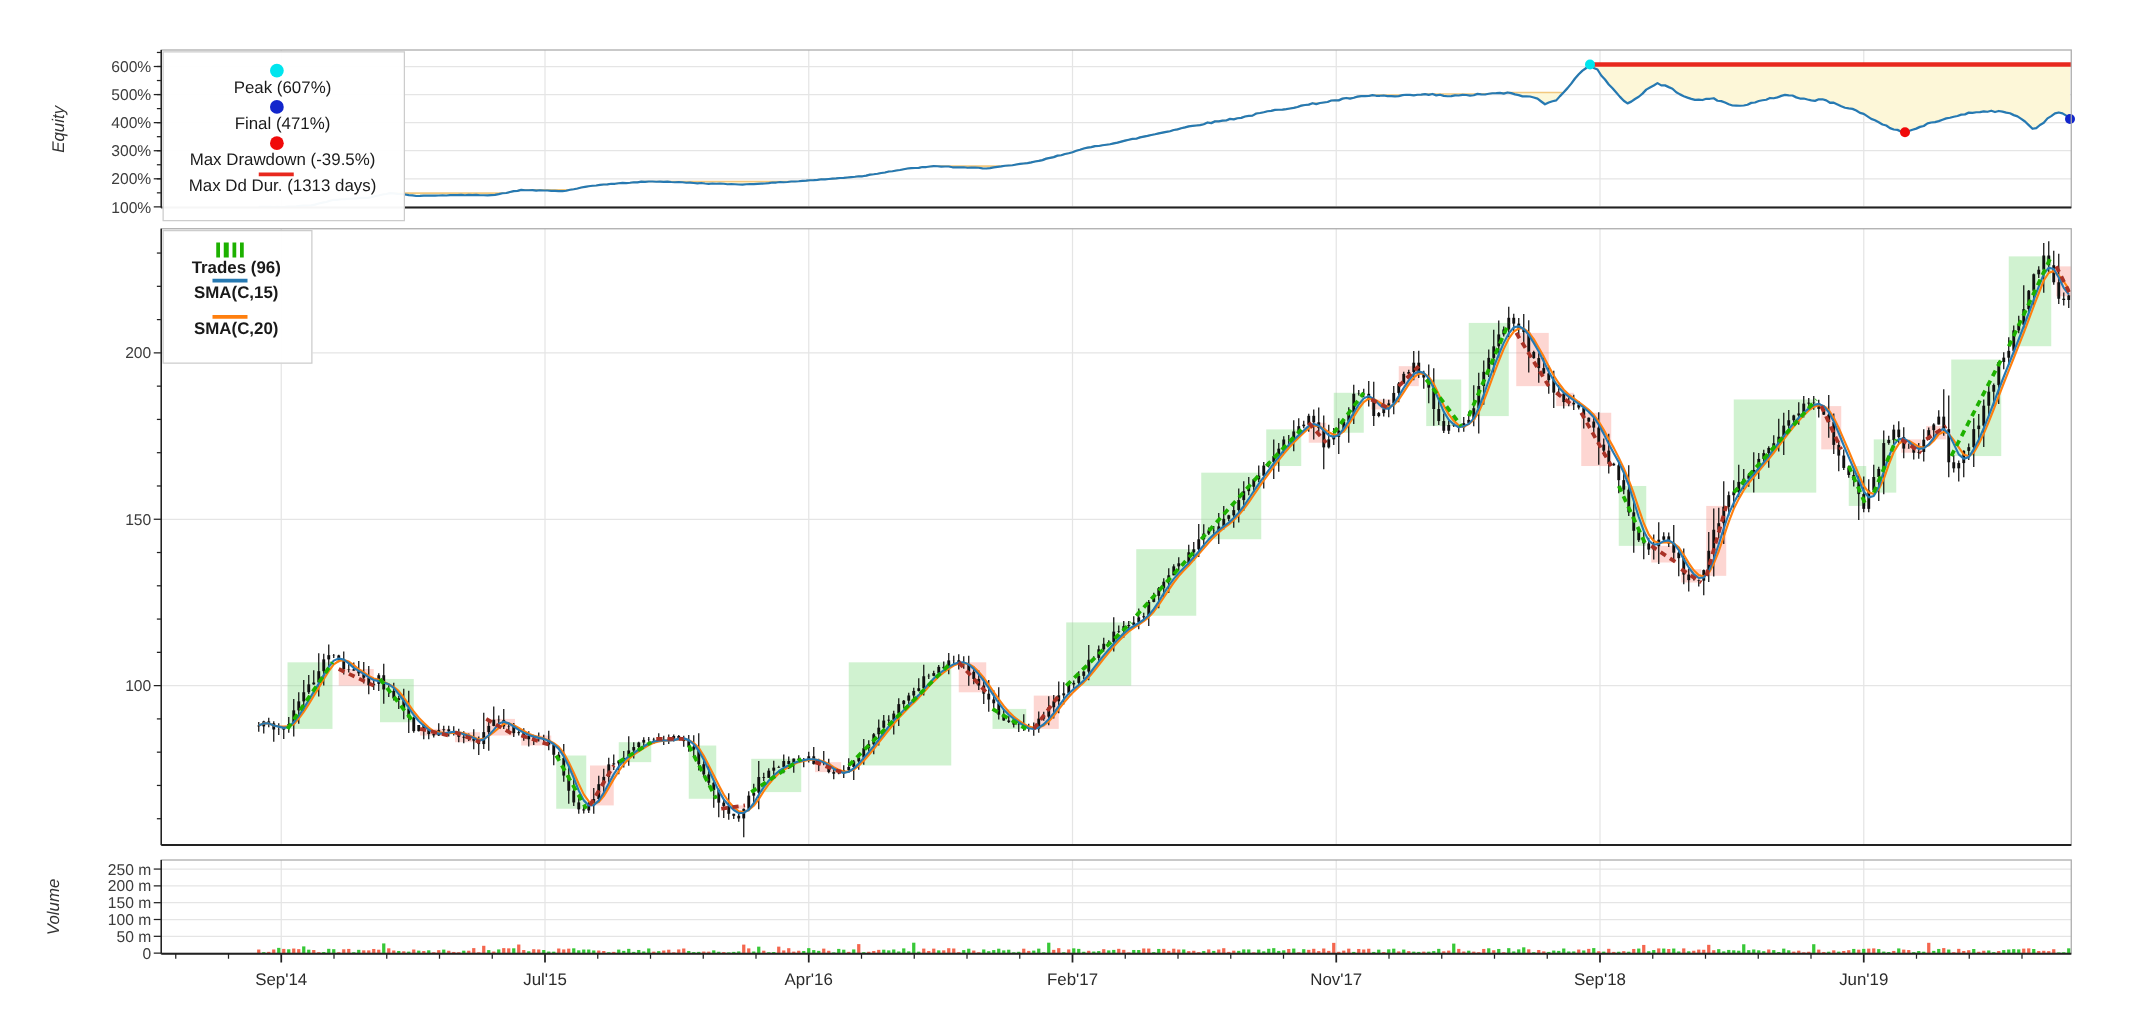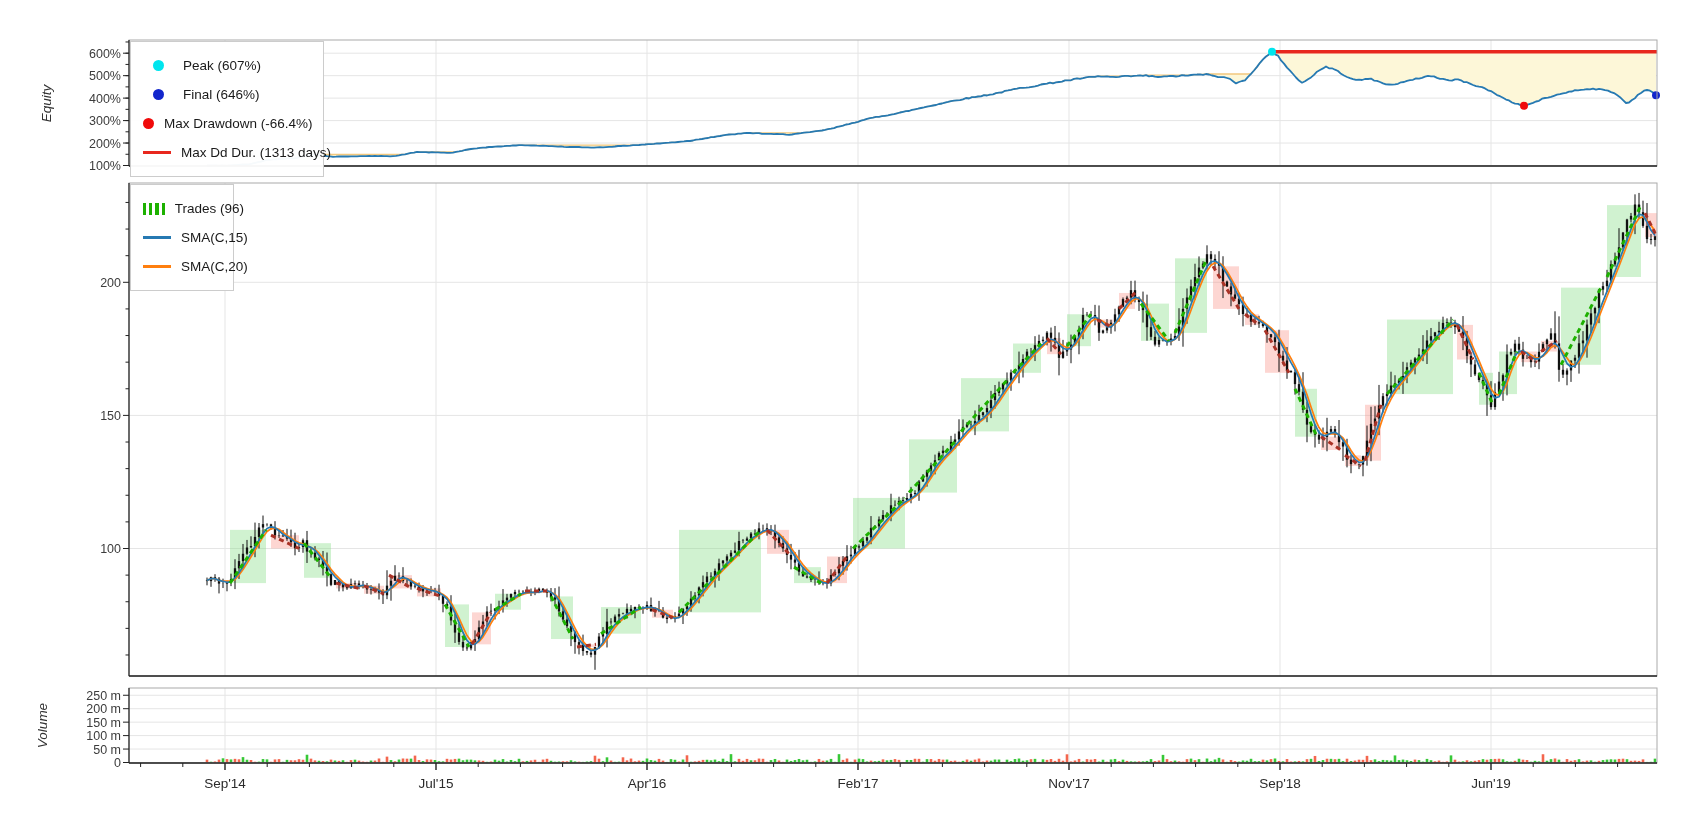--- a/index.html
+++ b/index.html
@@ -1,21 +1,21 @@
 <!DOCTYPE html>
 <html><head>
 <meta charset="utf-8">
 <style>
   html,body{margin:0;padding:0;background:#ffffff;}
   .fig{position:relative;width:1706px;height:828px;background:#fff;overflow:hidden;
        font-family:"Liberation Sans","DejaVu Sans",sans-serif;}
   .fig svg{position:absolute;left:0;top:0;}
   .legend{position:absolute;background:rgba(255,255,255,0.96);border:1px solid #cccccc;
           padding:9px 14px 9px 12px;box-sizing:border-box;}
-  .legend .row{display:flex;align-items:center;height:29px;white-space:nowrap;}
+  .legend .row{display:flex;align-items:center;height:29px;white-space:nowrap;flex-direction:column;}
   .legend .glyph{display:inline-flex;align-items:center;justify-content:center;width:30px;margin-right:10px;}
   .legend .dot{width:11px;height:11px;border-radius:50%;}
   .legend .line{width:28px;height:3px;}
   .legend .dashes{display:inline-flex;gap:3px;}
   .legend .dashes i{display:block;width:3.2px;height:12px;}
   .legend .lbl{font-size:13.5px;color:#1a1a1a;}
   .ylabel{position:absolute;font-size:13.5px;font-style:italic;color:#333;
           transform:rotate(-90deg);transform-origin:center;white-space:nowrap;}
 </style>
 </head>
@@ -1380,37 +1380,37 @@
     <div class="row">
       <span class="glyph">
           <span class="dot" style="background: rgb(0, 229, 238);"></span>
         </span>
       <span class="lbl">Peak (607%)</span>
     </div>
     <div class="row">
       <span class="glyph">
           <span class="dot" style="background: rgb(18, 38, 204);"></span>
         </span>
-      <span class="lbl">Final (646%)</span>
+      <span class="lbl">Final (471%)</span>
     </div>
     <div class="row">
       <span class="glyph">
           <span class="dot" style="background: rgb(240, 10, 10);"></span>
         </span>
-      <span class="lbl">Max Drawdown (-66.4%)</span>
+      <span class="lbl">Max Drawdown (-39.5%)</span>
     </div>
     <div class="row">
       <span class="glyph">
           <span class="line" style="background: rgb(232, 40, 30);"></span>
         </span>
       <span class="lbl">Max Dd Dur. (1313 days)</span>
     </div>
   </div>
 
-  <div class="legend" style="left:130px;top:184px;width:104px;">
+  <div class="legend" style="left:130px;top:184px;width:120px;font-weight:bold;">
     <div class="row">
       <span class="glyph dashes">
           <i style="background: rgb(29, 177, 0);"></i>
           <i style="background: rgb(29, 177, 0);"></i>
           <i style="background: rgb(29, 177, 0);"></i>
           <i style="background: rgb(29, 177, 0);"></i>
         </span>
       <span class="lbl">Trades (96)</span>
     </div>
     <div class="row">

